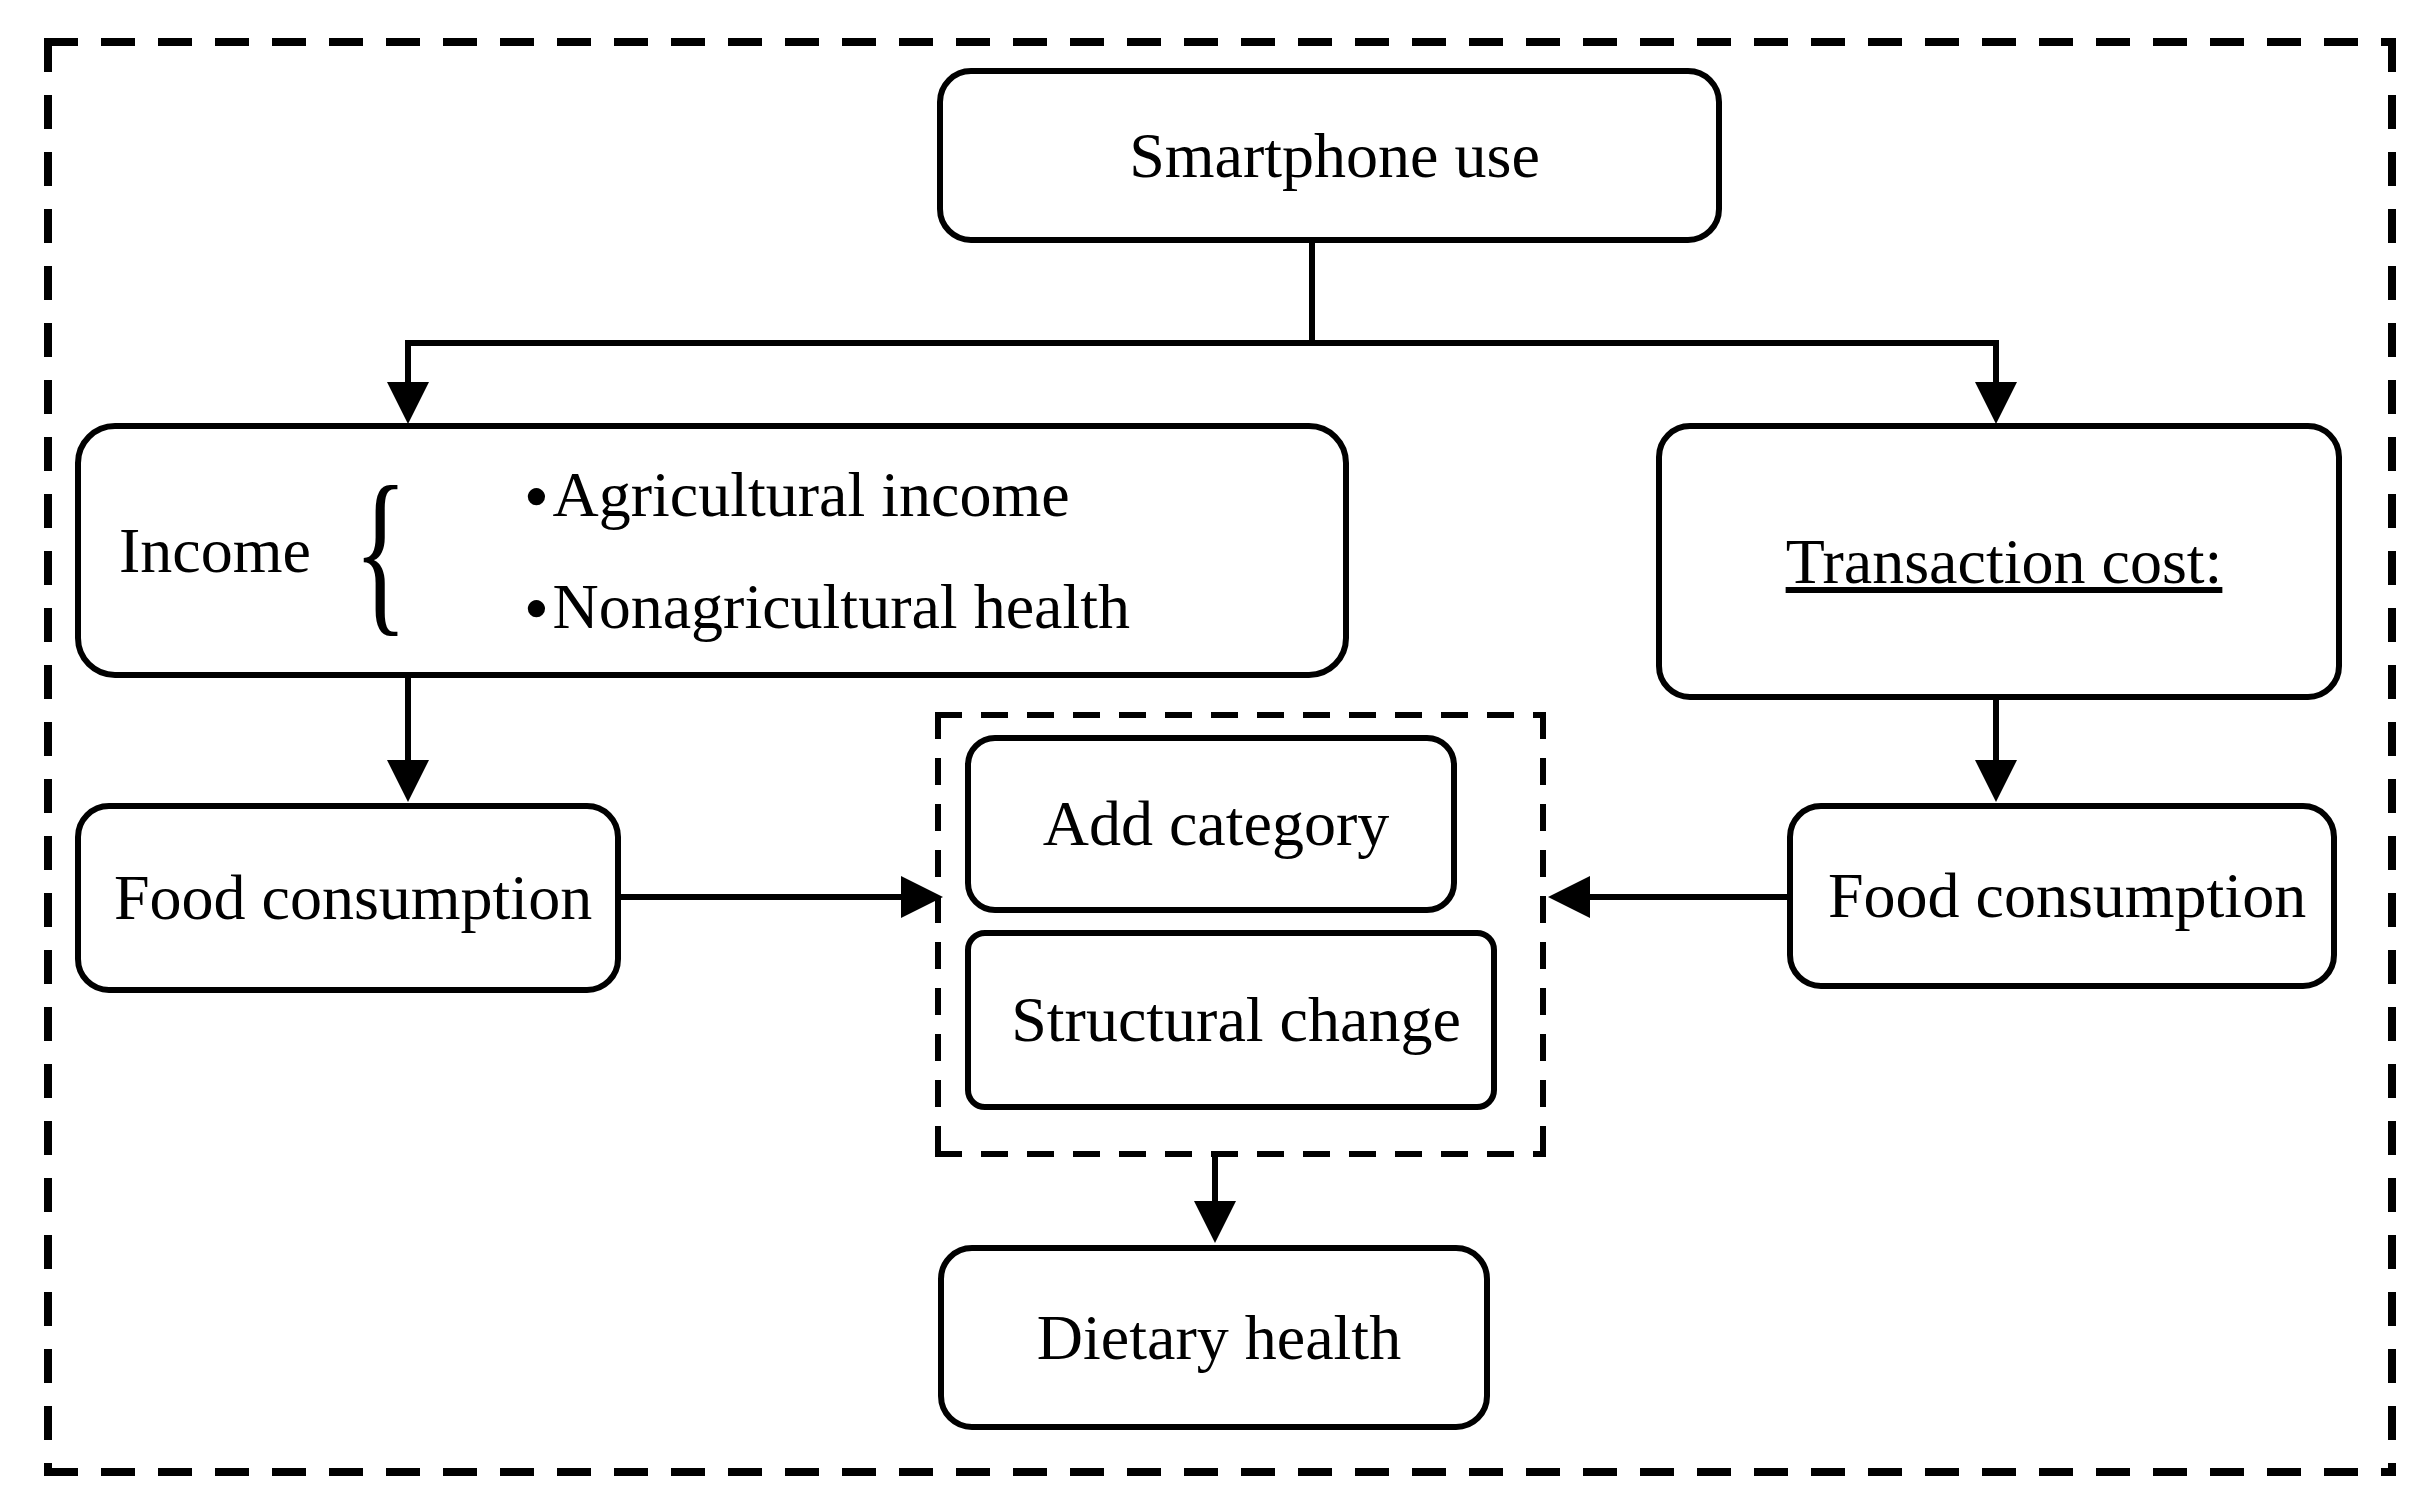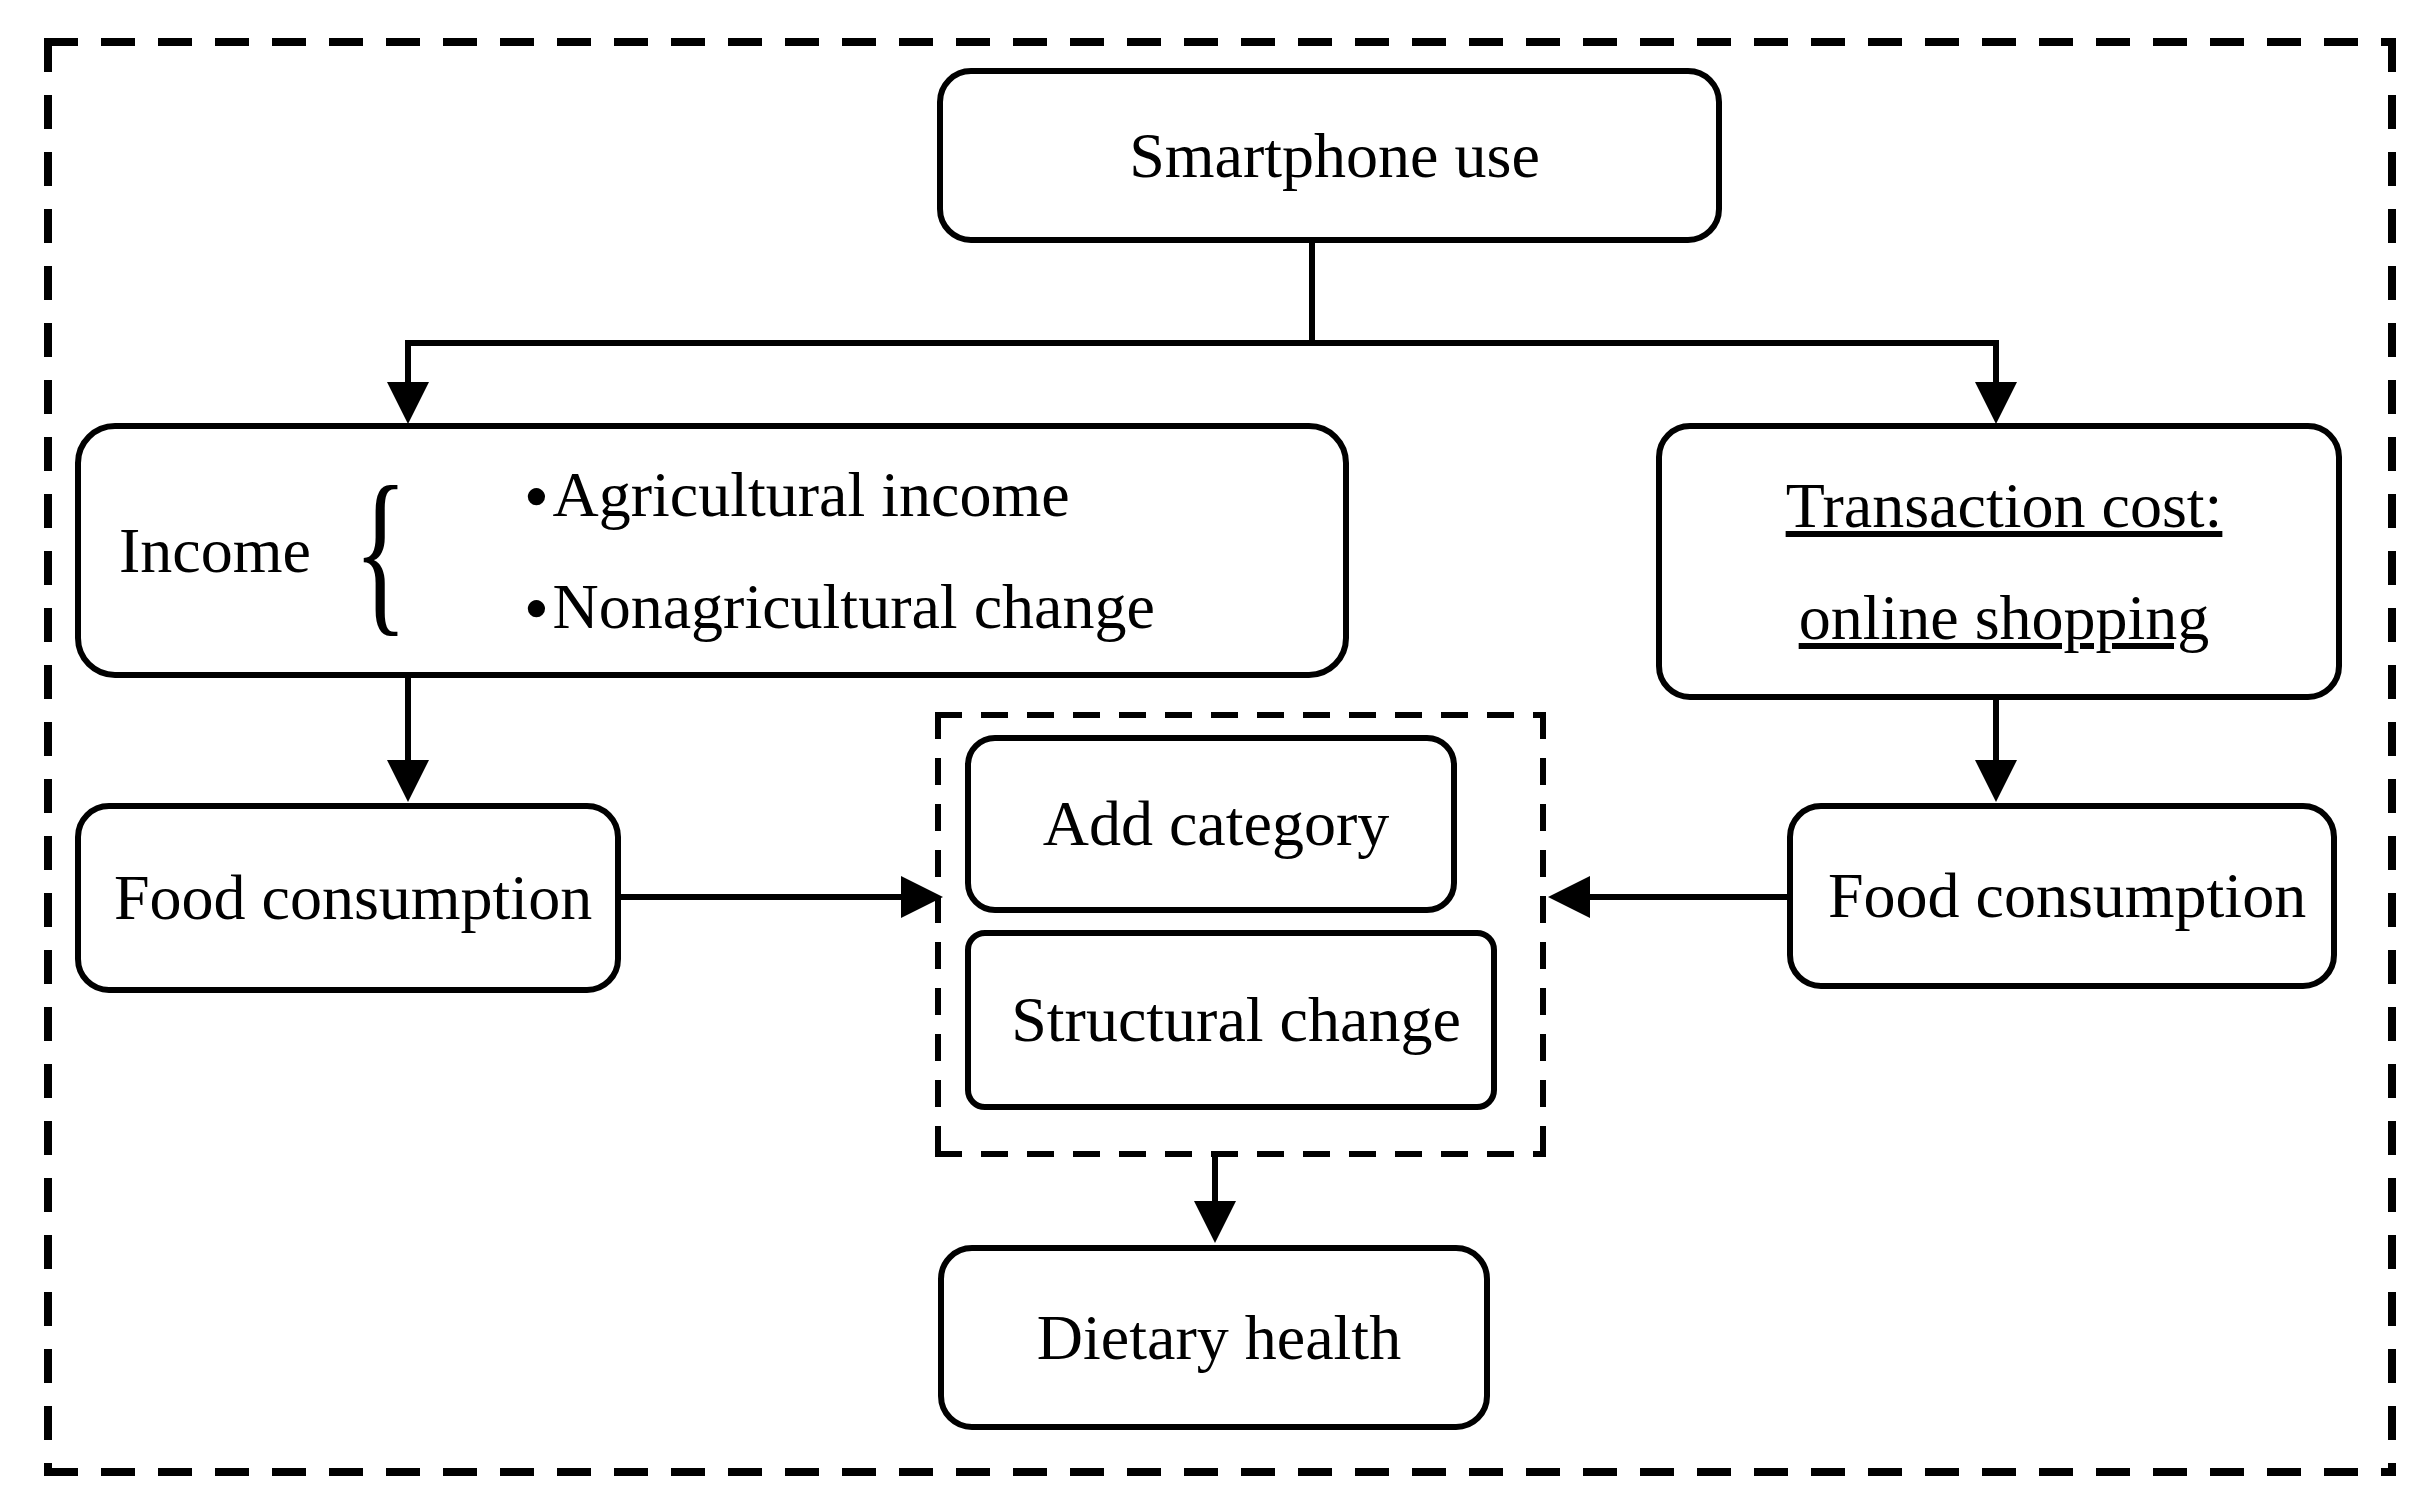--- a/index.html
+++ b/index.html
@@ -151,29 +151,28 @@
   <div class="node income" style="left:75px; top:423px; width:1274px; height:255px; border-radius:40px;">
     <span>Income</span>
     <span class="brace">{</span>
     <div class="inc-items">
       <div class="inc-item">
         <span class="bullet">●</span>
         <span>Agricultural income</span>
       </div>
       <div class="inc-item">
         <span class="bullet">●</span>
-        <span>Nonagricultural change</span>
+        <span>Nonagricultural health</span>
       </div>
     </div>
   </div>
 
   <div class="node multiline" style="left:1656px; top:423px; width:686px; height:277px;text-decoration:underline;">
     <div>
       <div>Transaction cost:</div>
-      <div>online shopping</div>
     </div>
   </div>
 
   <div class="node" style="left:75px; top:803px; width:546px; height:190px;">
     <span>Food consumption</span>
   </div>
 
   <div class="node" style="left:965px; top:735px; width:492px; height:178px; border-radius:30px;">
     <span>Add category</span>
   </div>

